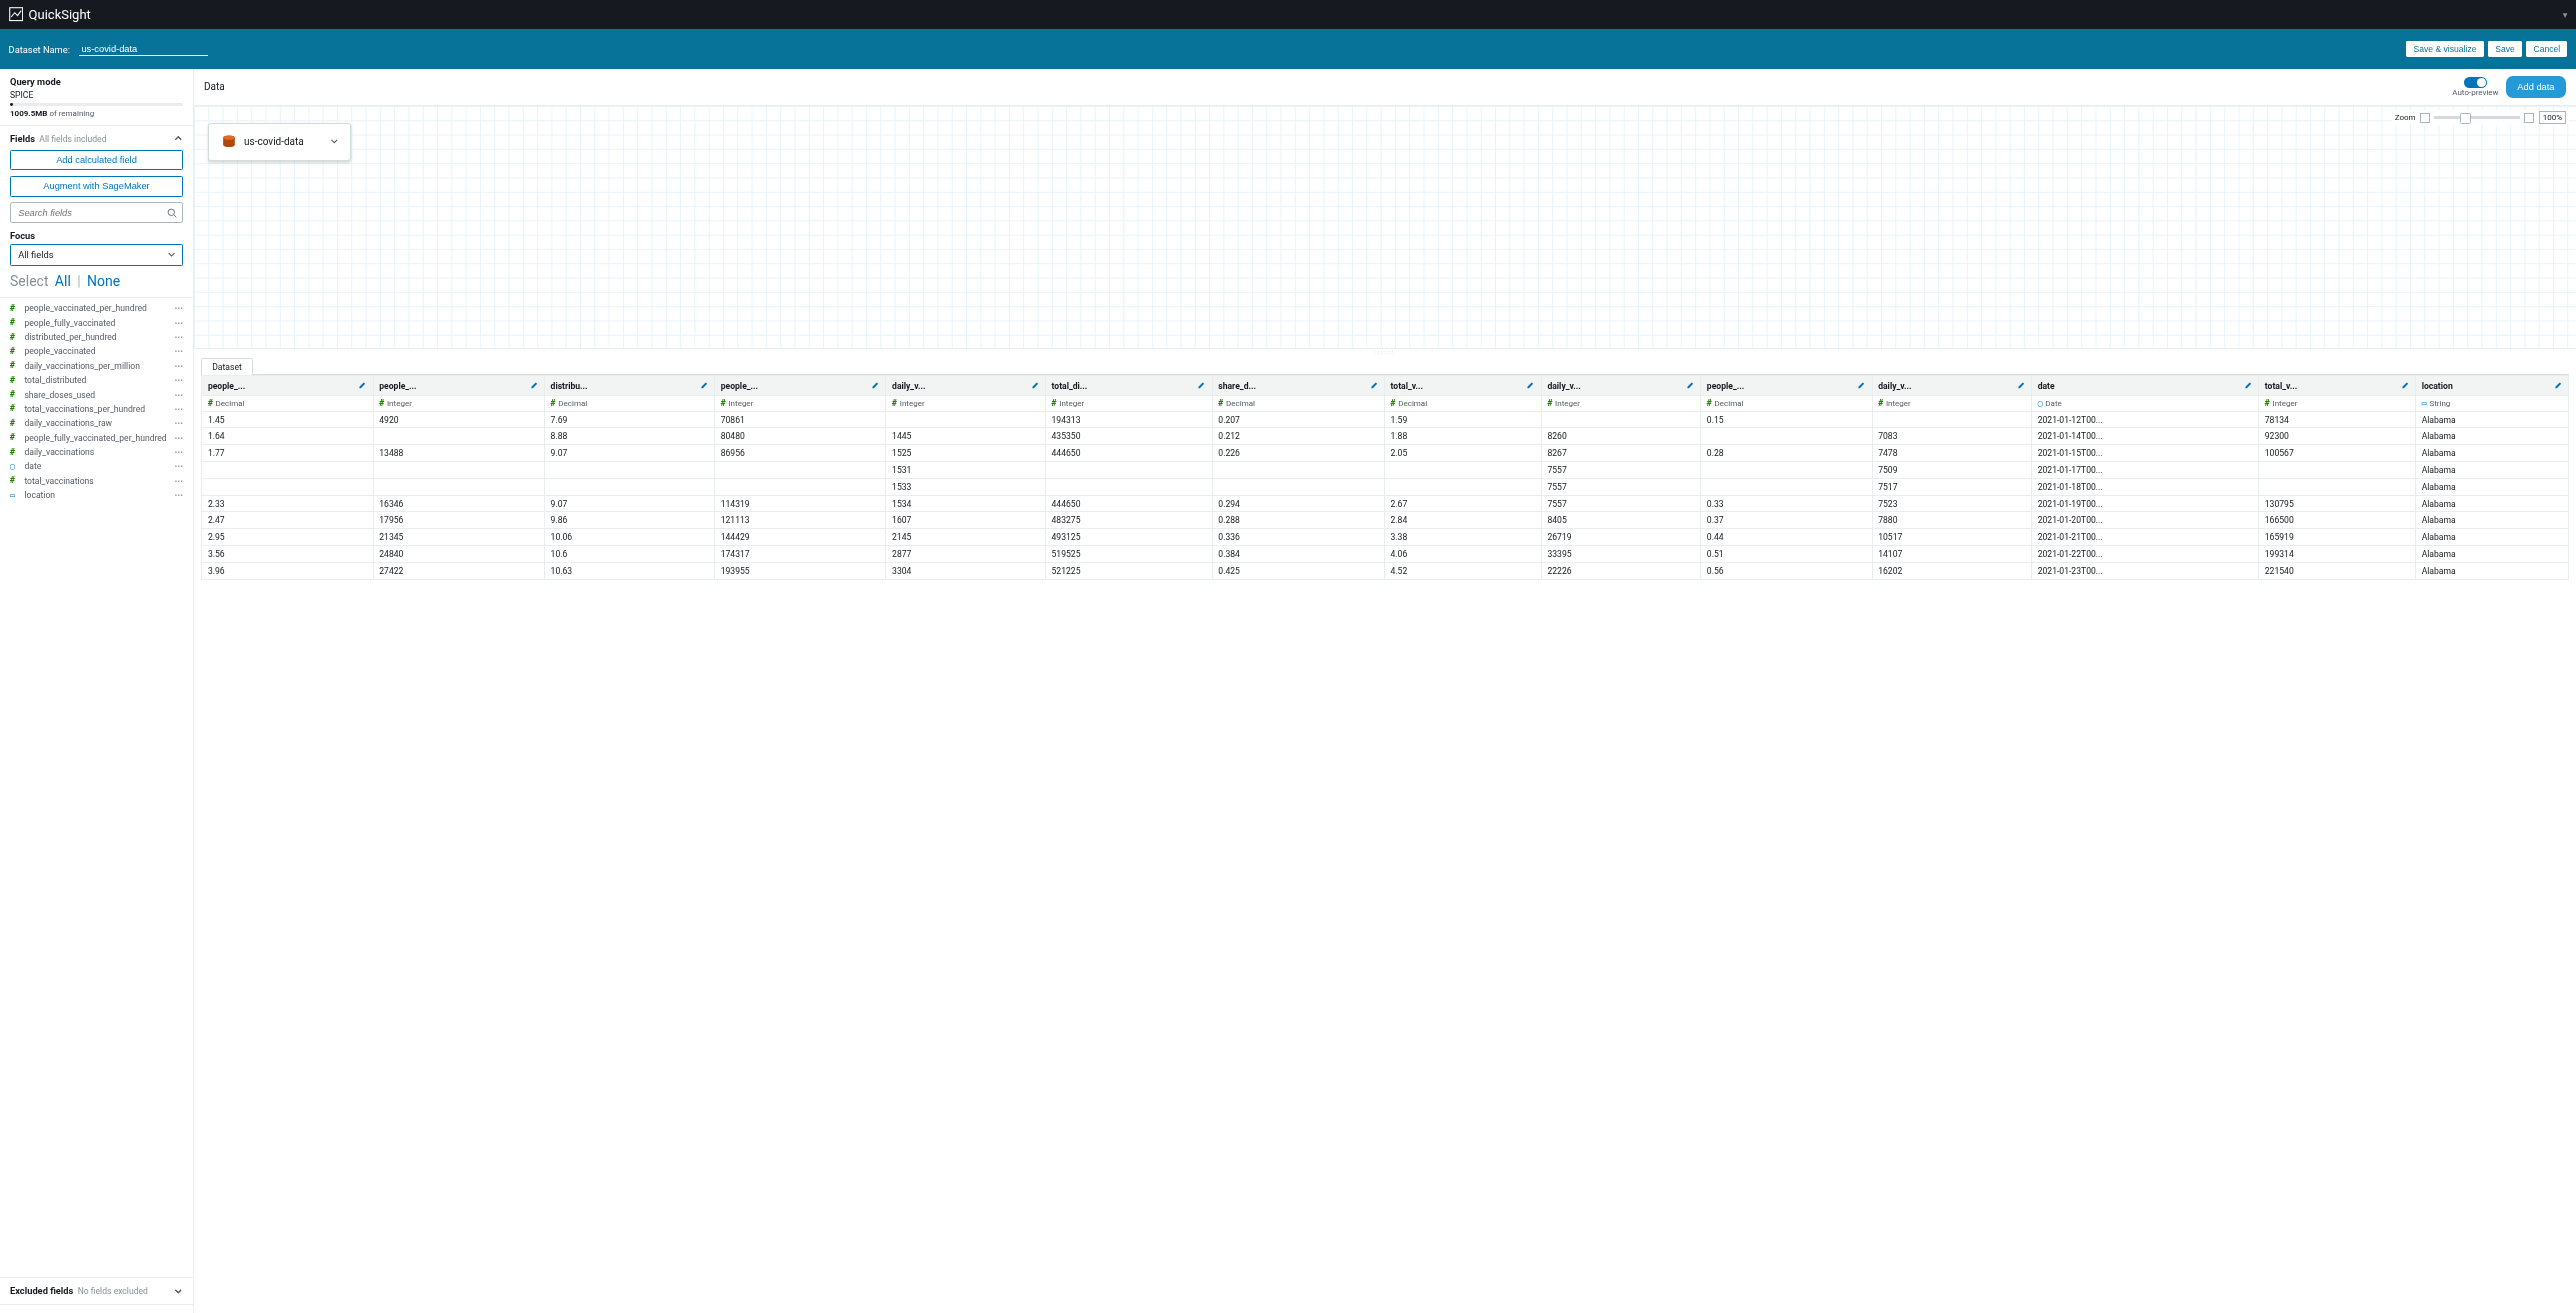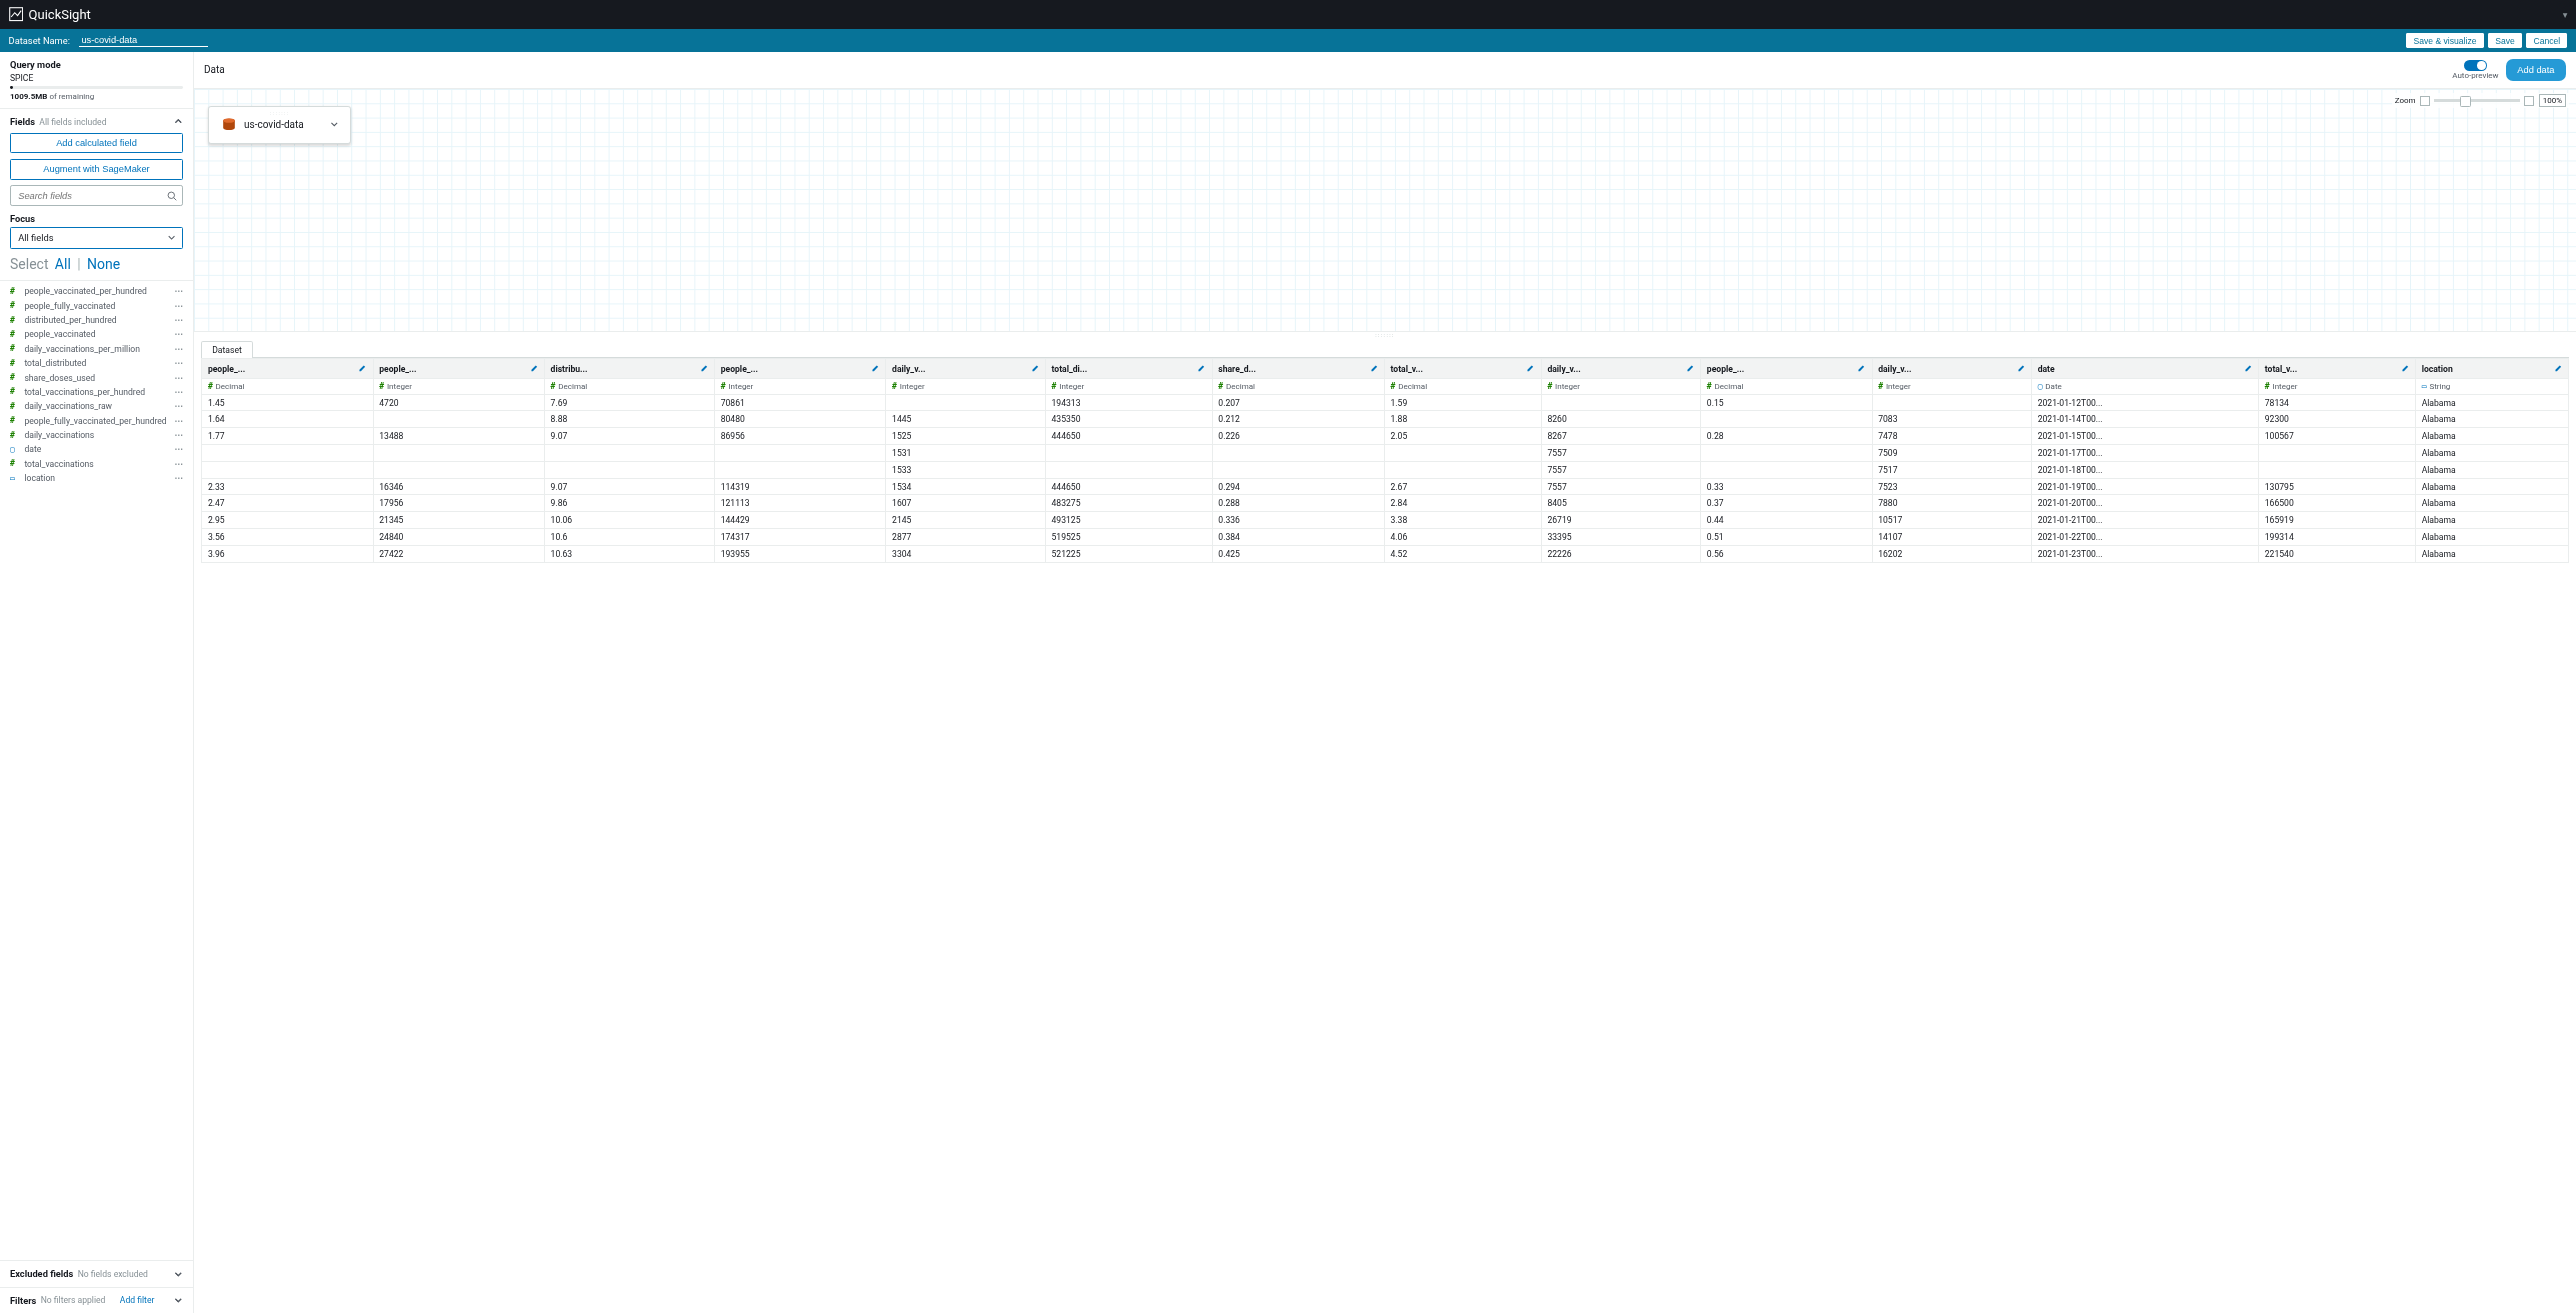--- a/index.html
+++ b/index.html
@@ -5,21 +5,21 @@
 * { box-sizing: border-box; margin: 0; padding: 0; }
 body { font-family: -apple-system, BlinkMacSystemFont, "Segoe UI", Roboto, Helvetica, Arial, sans-serif; font-size: 9.3px; color: #16191f; background: #fff; overflow: hidden; }
 
 
 .topbar { background: #16191f; height: 29px; display: flex; align-items: center; padding: 0 8.6px; color: #fff; }
 .topbar .logo-icon { width: 14.3px; height: 14.3px; margin-right: 5.7px; display: inline-flex; align-items: center; justify-content: center; }
 .topbar .brand { font-size: 13px; font-weight: 400; }
 .topbar .chev { margin-left: auto; color: #879196; }
 
 
-.dataset-bar { background: #077398; height: 23px; display: flex; align-items: center; padding: 0 8.6px; color: #fff; font-size: 9.3px; }
+.dataset-bar { background: #077398; height: 40px; display: flex; align-items: center; padding: 0 8.6px; color: #fff; font-size: 9.3px; }
 .dataset-bar .label { margin-right: 8.6px; }
 .dataset-bar .name-input { background: transparent; border: none; border-bottom: 0.7px solid #fff; color: #fff; font-size: 9.3px; padding: 1.4px 2.9px; min-width: 129px; }
 .dataset-bar .actions { margin-left: auto; display: flex; gap: 4.3px; }
 .dataset-bar button { background: #fff; color: #077398; border: none; padding: 2.9px 7.2px; font-size: 8.6px; cursor: pointer; border-radius: 1.4px; }
 
 
 .main { display: flex; height: calc(100vh - 52px); }
 
 
 .left { width: 194px; border-right: 0.7px solid #eaeded; display: flex; flex-direction: column; overflow: hidden; }
@@ -475,21 +475,21 @@
                 <span class="tcol">
                   <span class="ti str">▭</span>
                   <span>String</span>
                 </span>
               </td>
             </tr>
           </thead>
           <tbody>
             <tr>
               <td>1.45</td>
-              <td>4720</td>
+              <td>4920</td>
               <td>7.69</td>
               <td>70861</td>
               <td></td>
               <td>194313</td>
               <td>0.207</td>
               <td>1.59</td>
               <td></td>
               <td>0.15</td>
               <td></td>
               <td>2021-01-12T00...</td>

